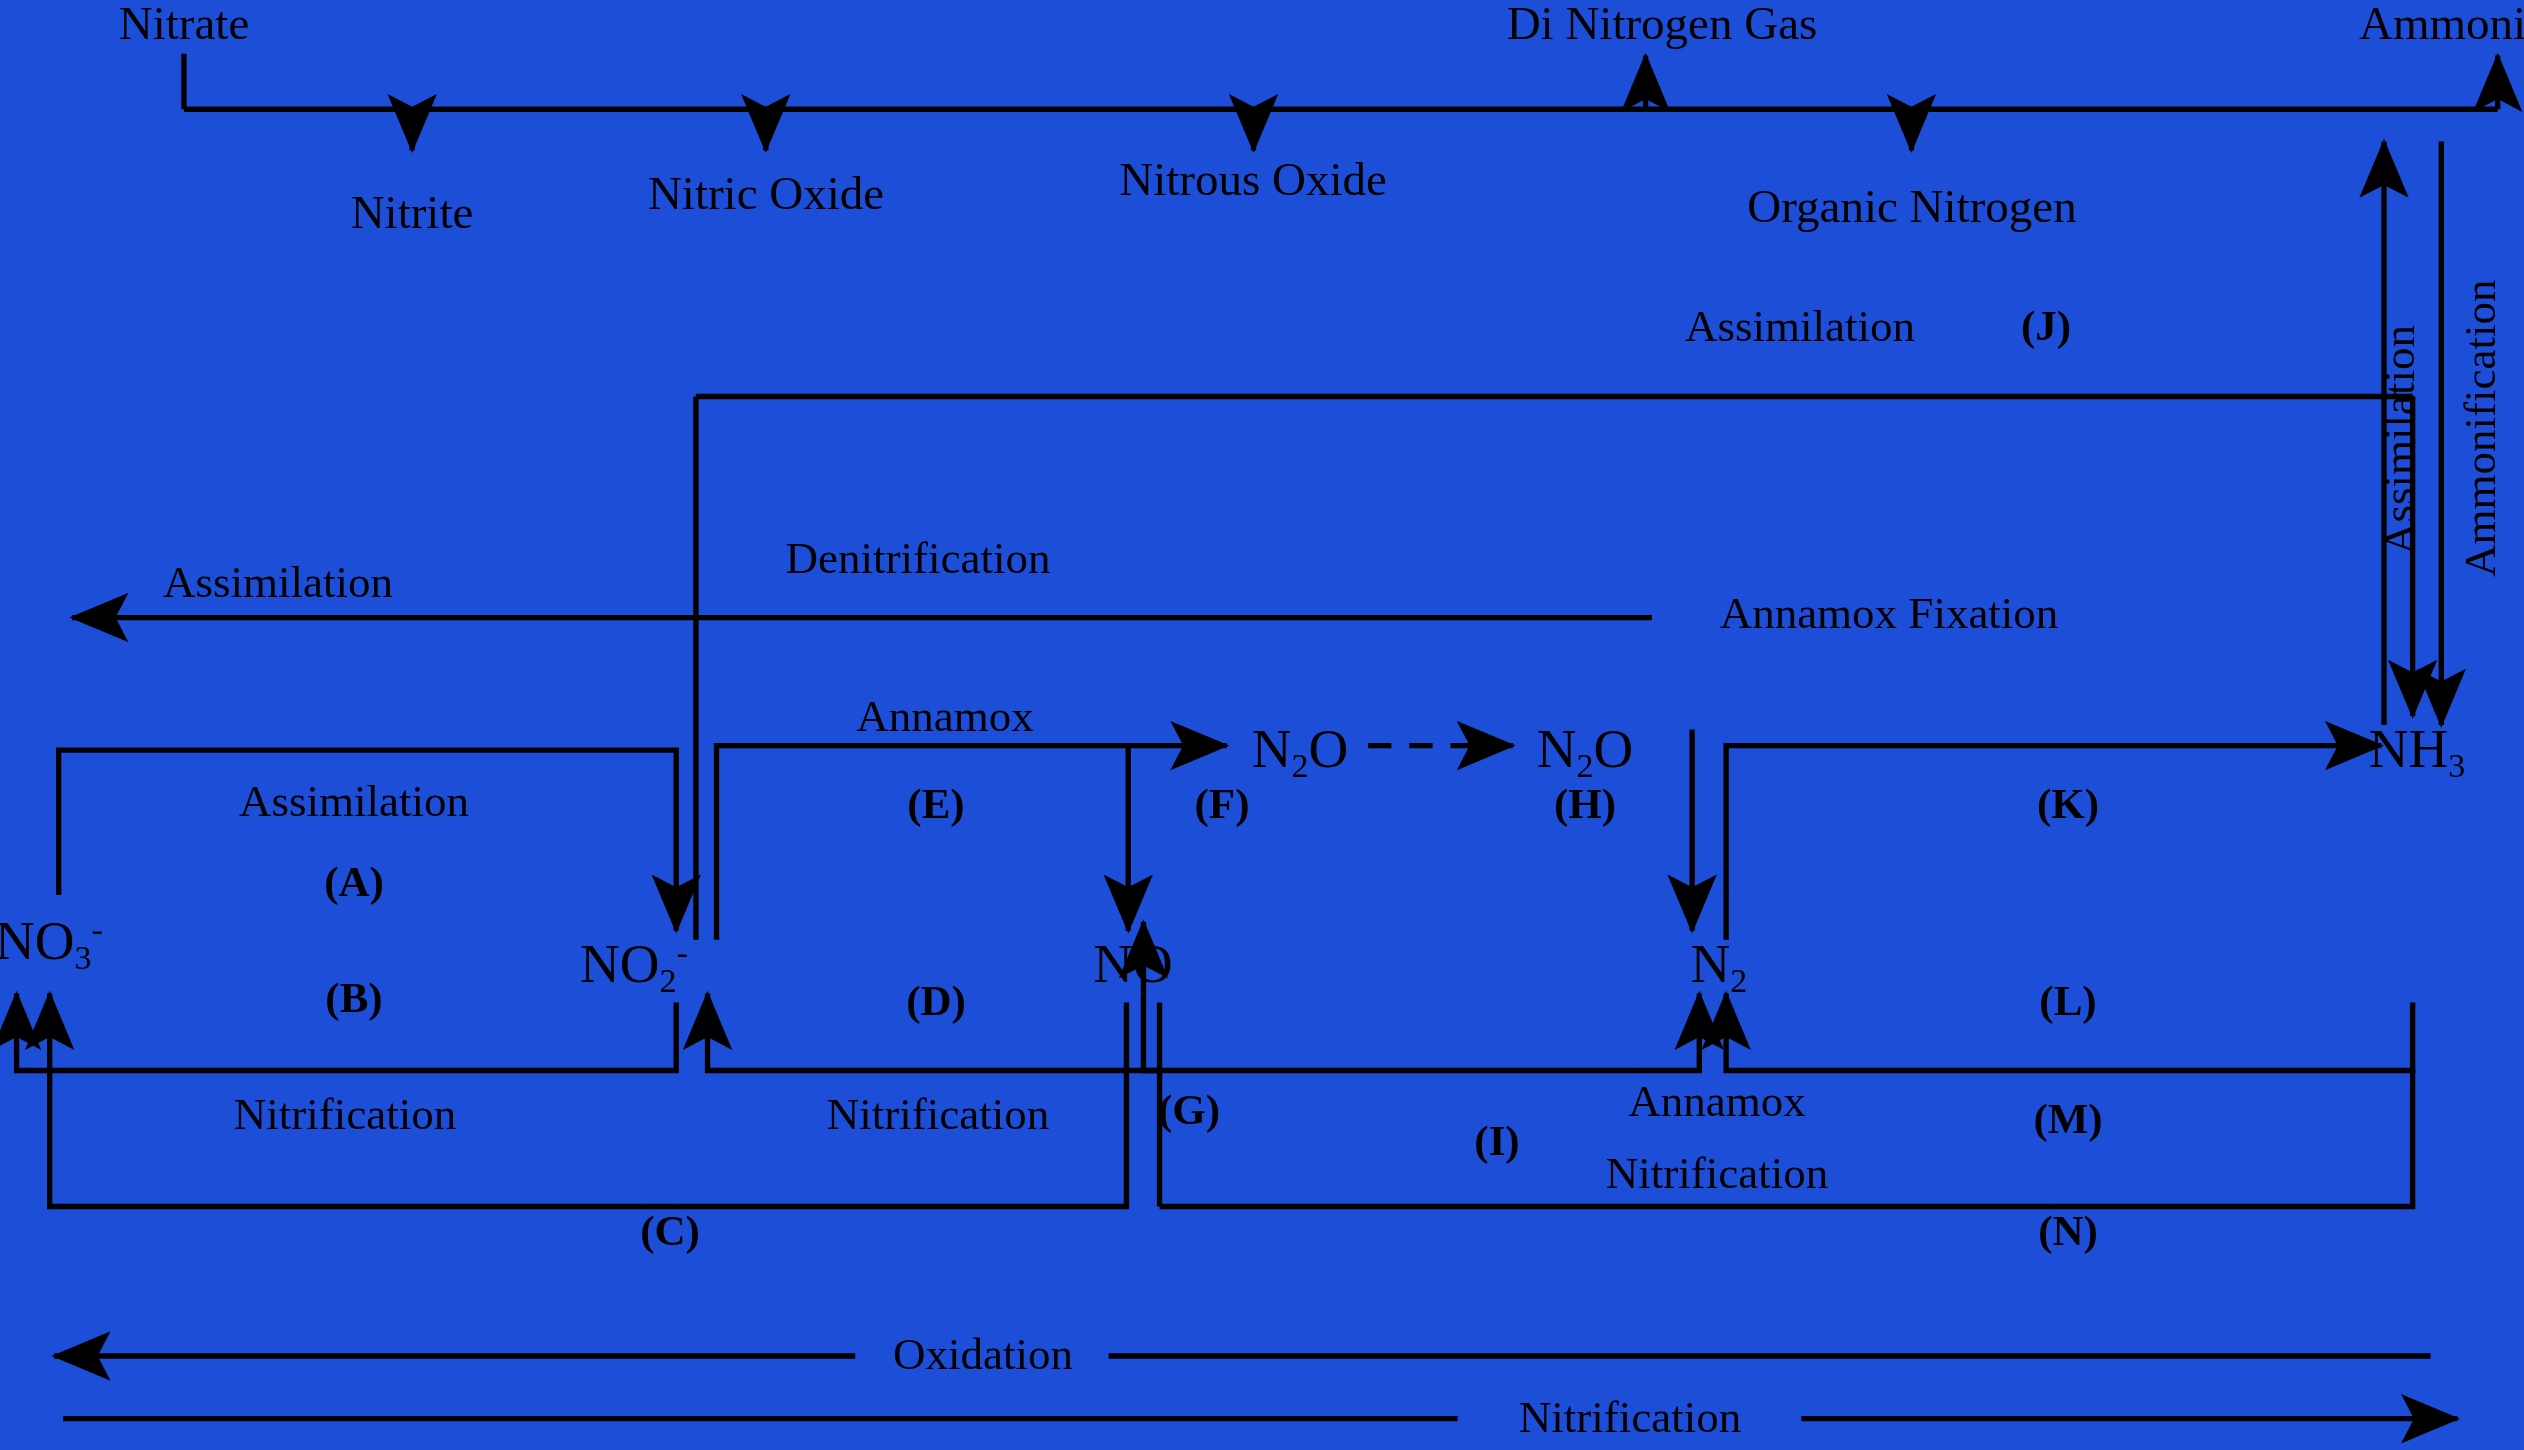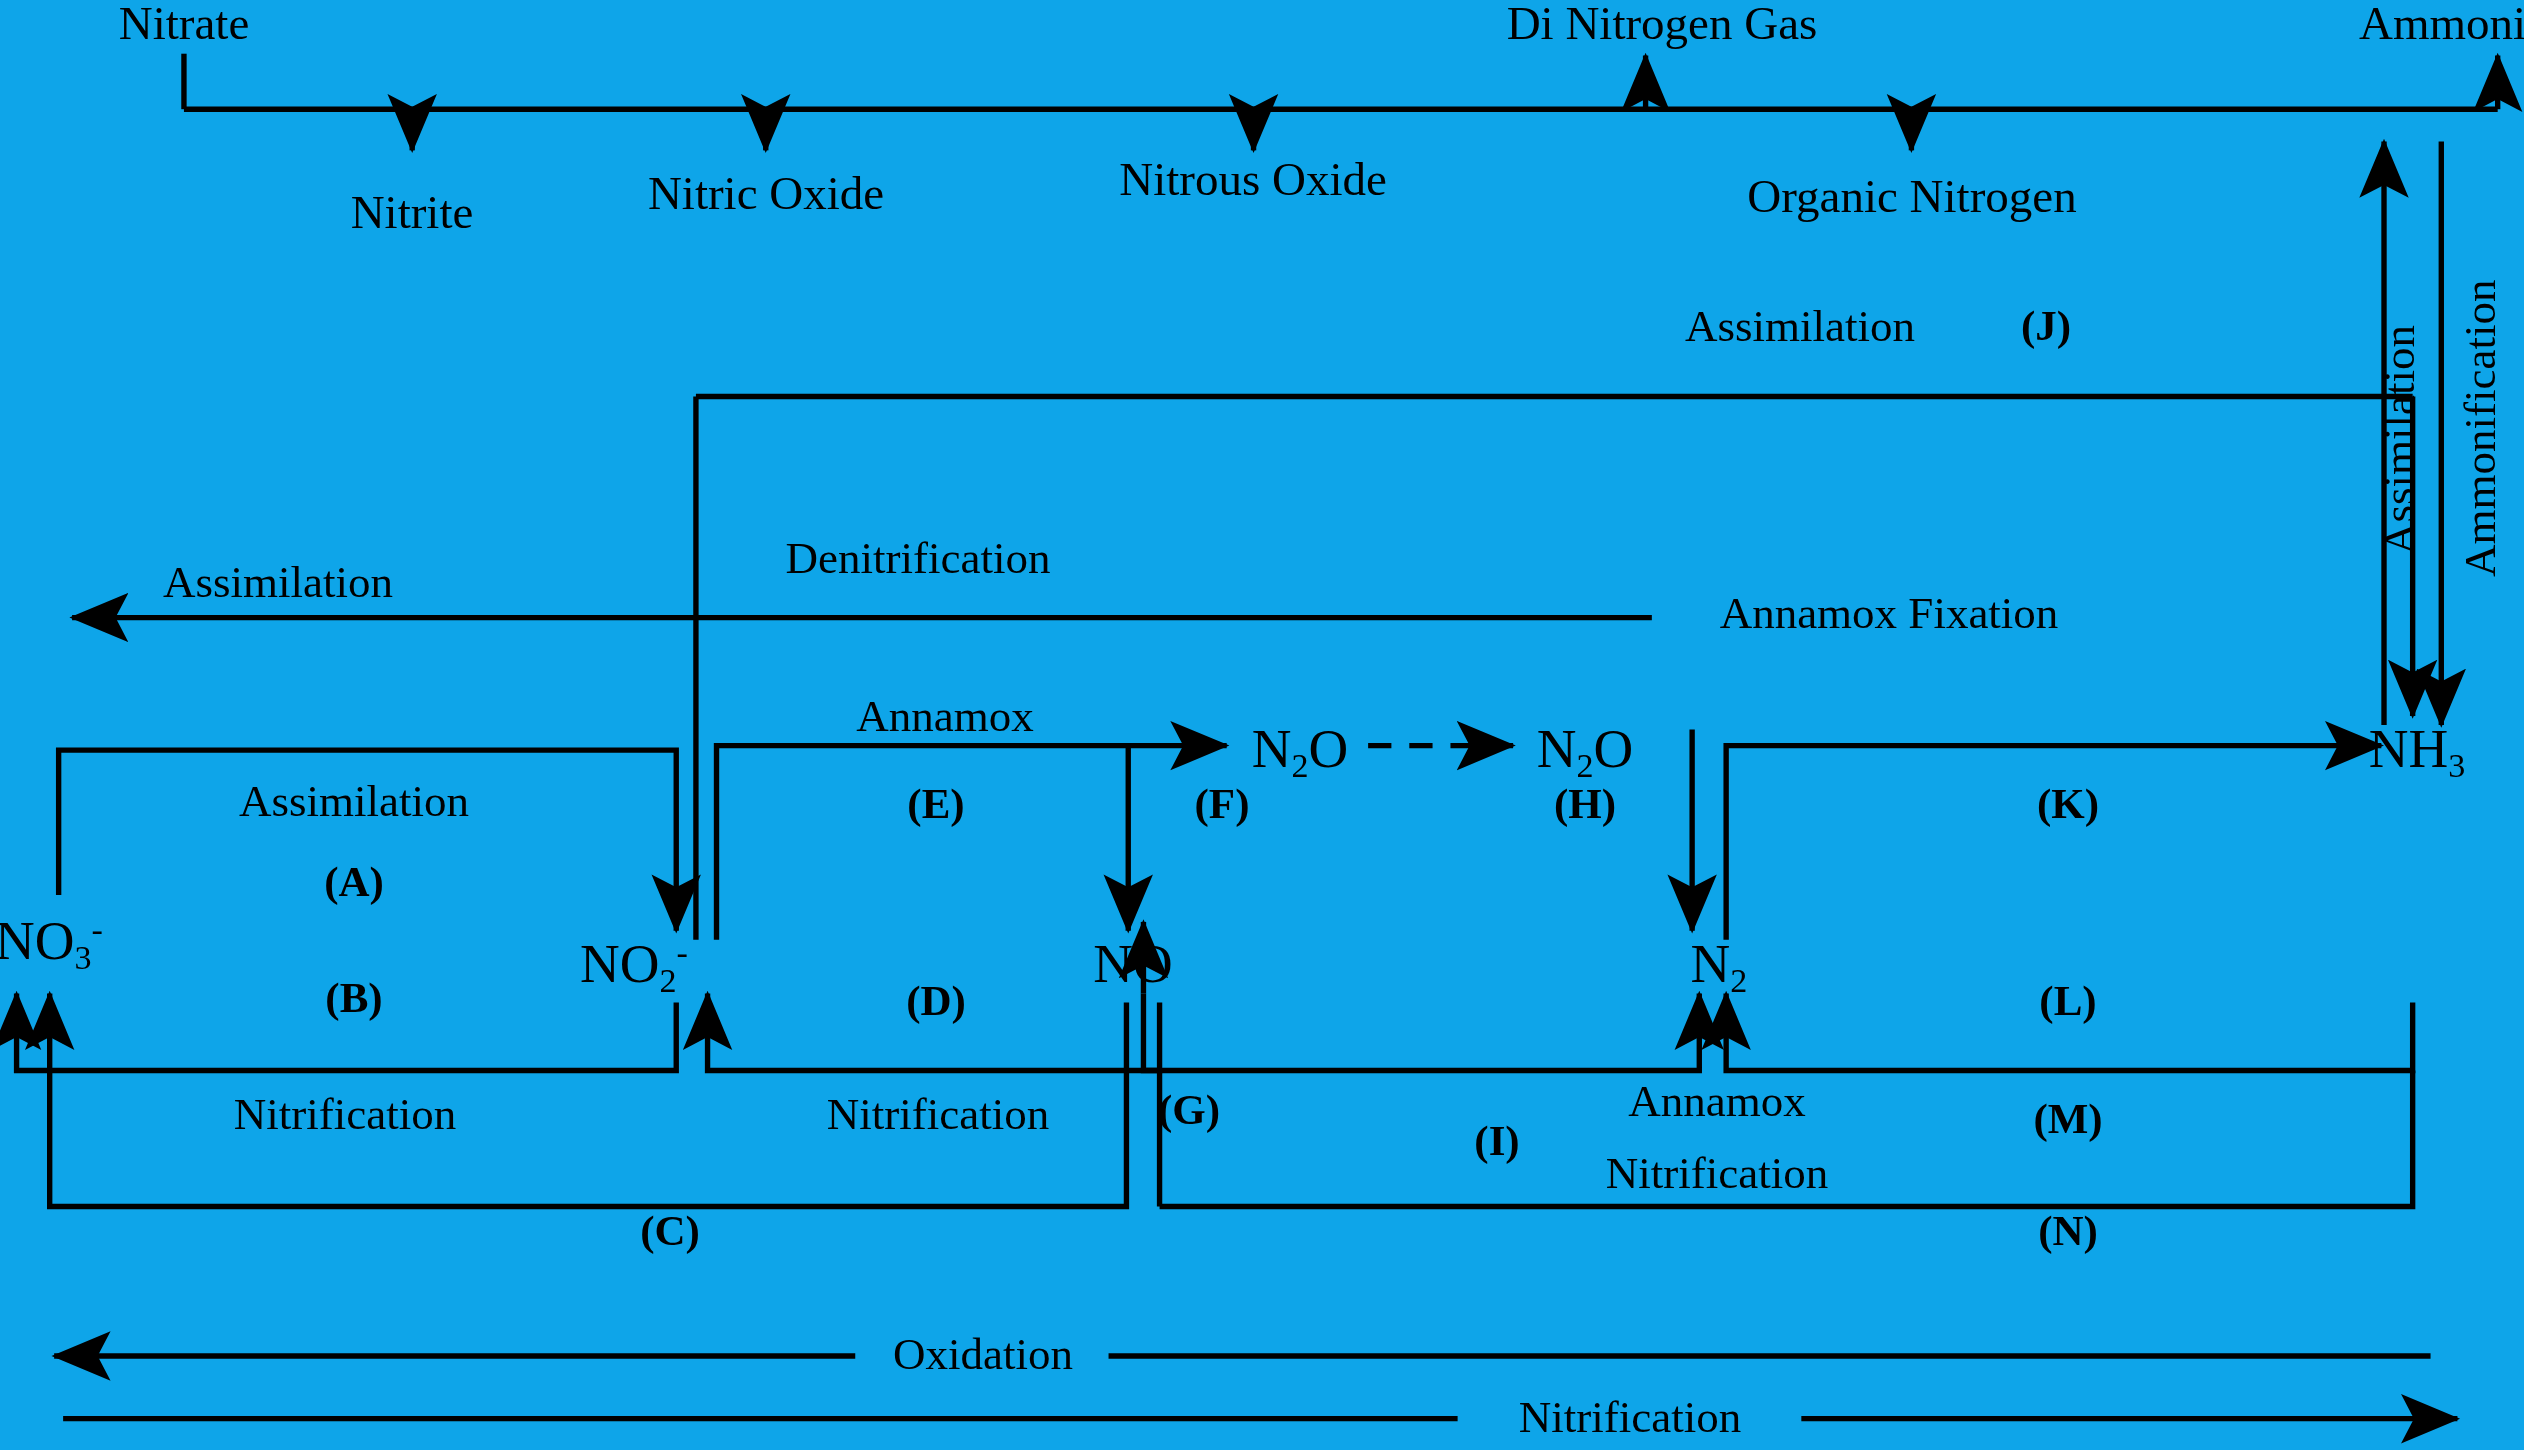--- a/index.html
+++ b/index.html
@@ -1,18 +1,18 @@
 <!DOCTYPE html>
 <html style="font-size:14.3px"><head>
 <meta charset="utf-8">
 <style>
   html,body{margin:0;padding:0;background:#ffffff;}
   body{width:2525px;height:1450px;overflow:hidden;
        font-family:"Liberation Serif","DejaVu Serif",serif;color:#000;}
-  #stage{position:relative;width:2525px;height:1450px;background:#0ea5e9;text-decoration:underline;}
+  #stage{position:relative;width:2525px;height:1450px;background:#1d4ed8;text-decoration:underline;}
   #wires{position:absolute;left:0;top:0;width:2525px;height:1450px;}
   .lbl{position:absolute;white-space:nowrap;line-height:1;
        font-family:"Liberation Serif","DejaVu Serif",serif;color:#000;}
   .t-node{font-size:47px;}           
   .t-proc{font-size:45px;}           
   .t-chem{font-size:55px;}           
   .t-step{font-size:43px;font-weight:bold;}  
   .ctr{transform:translateX(-50%);}
   .sub{font-size:0.62em;vertical-align:-0.30em;}
   .sup{font-size:0.62em;vertical-align:0.52em;}
@@ -146,21 +146,21 @@
     </g>
   </svg>
 
   <div class="lbl t-node ctr" style="left:184px;top:0px;">Nitrate</div>
   <div class="lbl t-node ctr" style="left:1646px;top:0px;margin-left:16px;">Di Nitrogen Gas</div>
   <div class="lbl t-node ctr" style="left:2453px;top:0px;">Ammonia</div>
 
   <div class="lbl t-node ctr" style="left:412px;top:170px;margin-top:19px;">Nitrite</div>
   <div class="lbl t-node ctr" style="left:766px;top:170px;">Nitric Oxide</div>
   <div class="lbl t-node ctr" style="left:1253px;top:156px;">Nitrous Oxide</div>
-  <div class="lbl t-node ctr" style="left:1912px;top:173px;text-align:center;">Organic Nitrogen</div>
+  <div class="lbl t-node ctr" style="left:1912px;top:183px;text-align:center;">Organic Nitrogen</div>
 
   <div class="lbl t-proc ctr" style="left:1800px;top:304px;">Assimilation</div>
   <div class="lbl t-step ctr" style="left:2046px;top:304px;">(J)</div>
 
   <div class="lbl t-proc ctr" style="left:278px;top:560px;">Assimilation</div>
   <div class="lbl t-proc ctr" style="left:918px;top:536px;text-align:right;">Denitrification</div>
   <div class="lbl t-proc ctr" style="left:1889px;top:591px;">Annamox Fixation</div>
 
   <div class="lbl t-proc rot" style="left:2377px;top:555px;">Assimilation</div>
   <div class="lbl t-proc rot" style="left:2458px;top:577px;">Ammonification</div>

